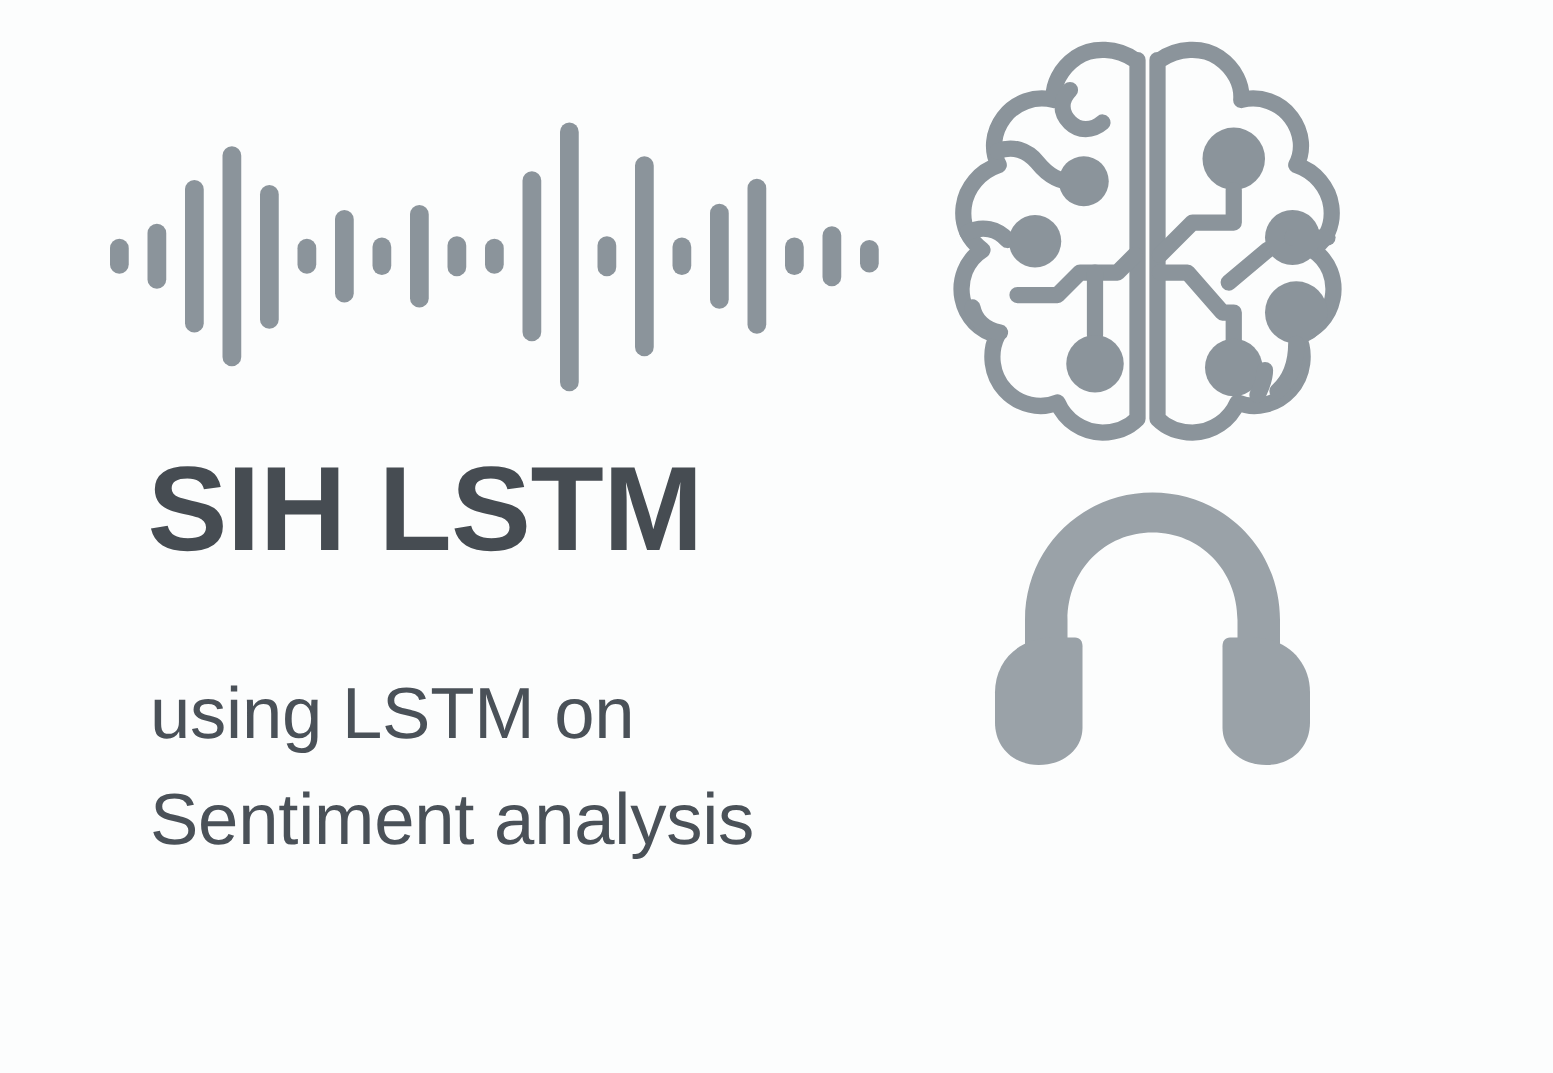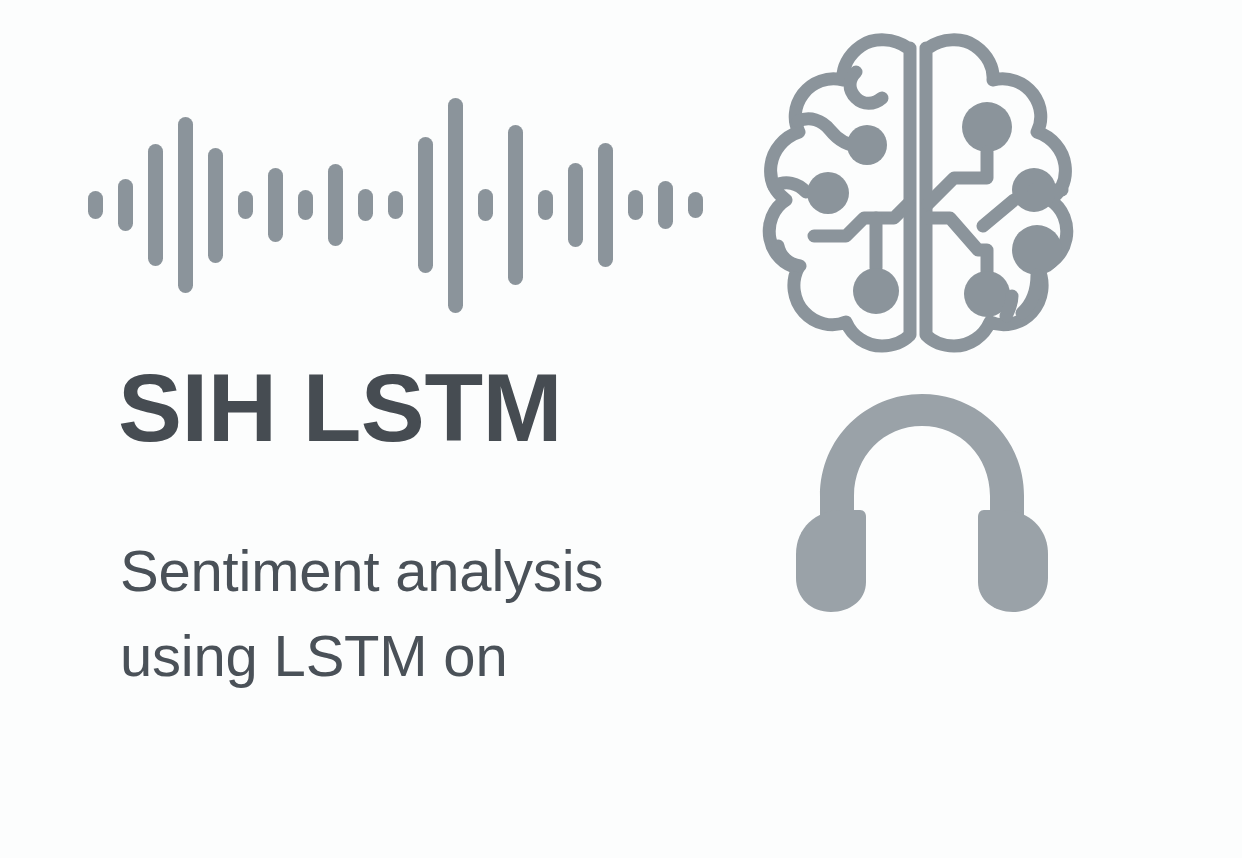--- a/index.html
+++ b/index.html
@@ -192,17 +192,17 @@
                C202 124 200 127 200 131
                L200 196
                C200 214 216 226 235 226
                C255 226 270 212 270 192 Z" fill="#9aa2a8"></path>
     </svg>
   </div>
 
   <h1 class="title">SIH LSTM</h1>
 
   <p class="subtitle">
+    <span class="ln">using LSTM on</span>
     <span class="ln">Sentiment analysis</span>
-    <span class="ln">using LSTM on</span>
   </p>
 
 </div>
 
 </body></html>

